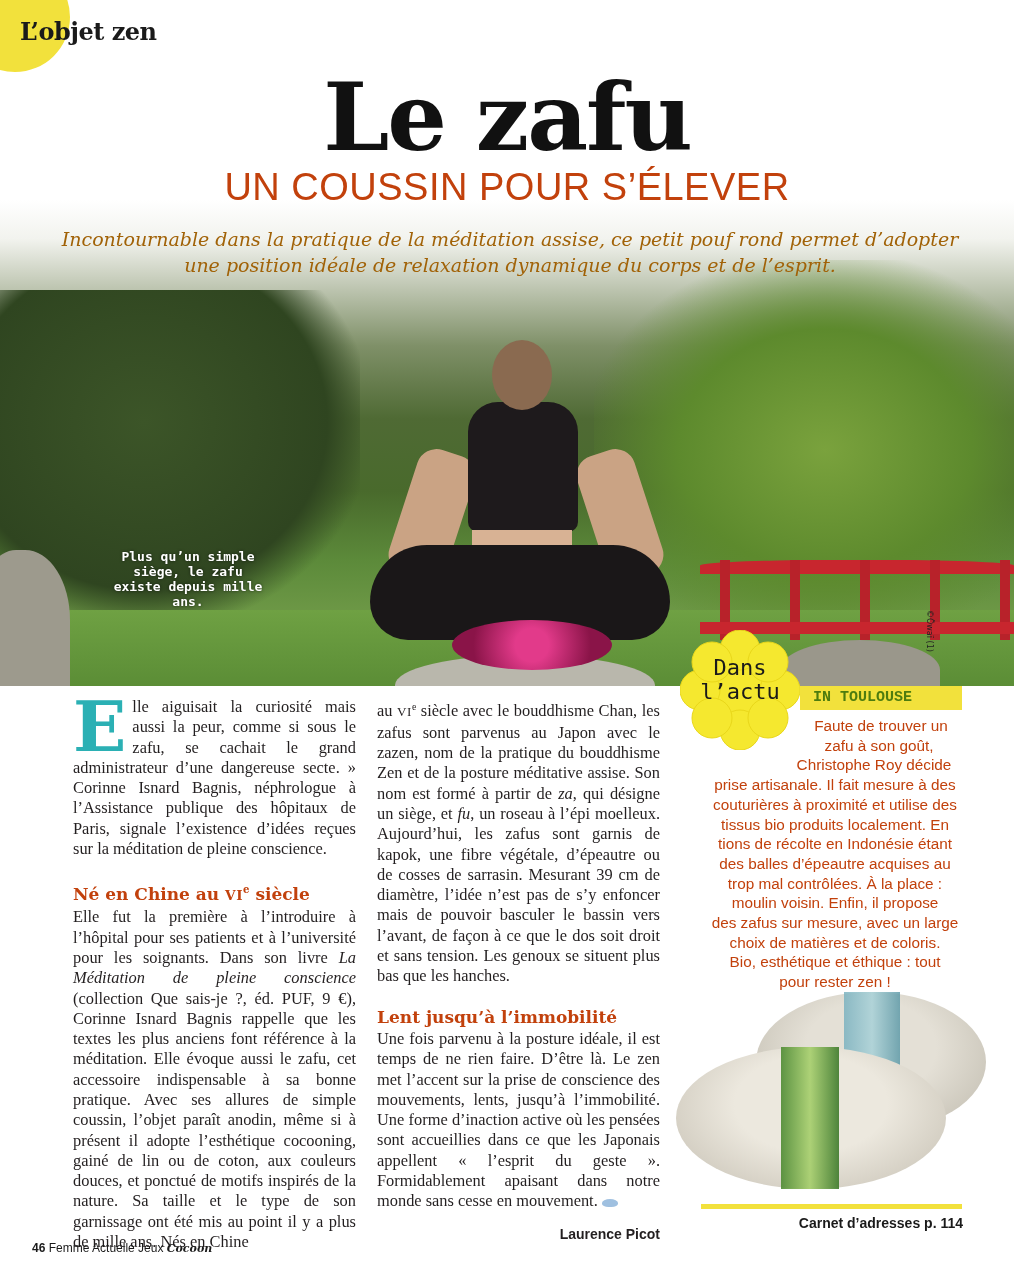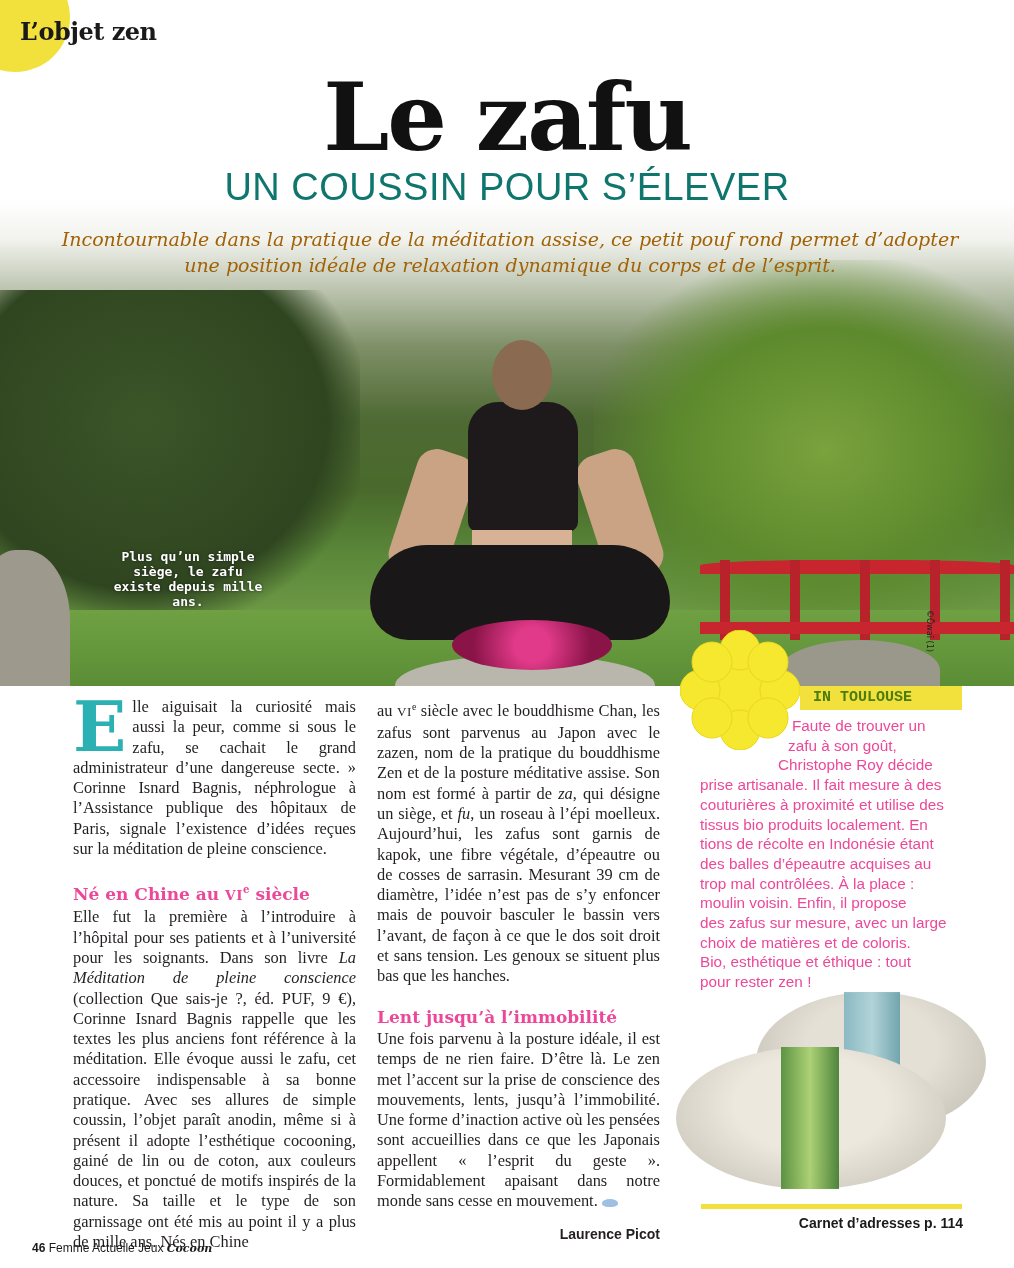--- a/index.html
+++ b/index.html
@@ -23,35 +23,35 @@
   .person .head{position:absolute;left:72px;top:0;width:60px;height:70px;border-radius:50%;background:#8a6a50;}
   .person .torso{position:absolute;left:48px;top:62px;width:110px;height:130px;border-radius:30px 30px 10px 10px;background:#1e1a1c;}
   .person .arm-l{position:absolute;left:-18px;top:110px;width:60px;height:130px;transform:rotate(18deg);background:#caa384;border-radius:20px;}
   .person .arm-r{position:absolute;left:170px;top:110px;width:60px;height:130px;transform:rotate(-18deg);background:#caa384;border-radius:20px;}
   .person .waist{position:absolute;left:52px;top:190px;width:100px;height:22px;background:#d8b294;}
   .person .legs{position:absolute;left:-50px;top:205px;width:300px;height:95px;border-radius:60px 60px 40px 40px;background:#1a1718;}
   .person .cushion{position:absolute;left:32px;top:280px;width:160px;height:50px;border-radius:50%;background:radial-gradient(circle,#e23a8a 20%,#8a1448 70%);}
   .credit{position:absolute;left:934px;top:610px;font-family:"DejaVu Sans",sans-serif;font-size:8px;color:#222;transform:rotate(90deg);transform-origin:left top;}
   .caption{position:absolute;left:108px;top:549px;width:160px;font-family:"DejaVu Sans Mono",monospace;font-weight:bold;font-size:13px;line-height:15px;color:#fff;text-align:center;text-shadow:0 0 3px rgba(0,0,0,.6);}
   .title{position:absolute;left:0;top:62px;width:1014px;text-align:center;font-family:"DejaVu Serif",serif;font-weight:bold;font-size:94px;letter-spacing:-2px;color:#111;line-height:110px;}
-  .subtitle{position:absolute;left:0;top:166px;width:1014px;text-align:center;font-family:"Liberation Sans",sans-serif;font-size:38px;color:#0f766e;letter-spacing:0.5px;}
+  .subtitle{position:absolute;left:0;top:166px;width:1014px;text-align:center;font-family:"Liberation Sans",sans-serif;font-size:38px;color:#c2410c;letter-spacing:0.5px;}
   .lede{position:absolute;left:60px;top:226px;width:900px;text-align:center;font-family:"DejaVu Serif",serif;font-style:italic;font-size:19px;line-height:26px;color:#a16207;}
   .col{position:absolute;font-family:"Liberation Serif",serif;font-size:16.4px;line-height:20.3px;color:#231f20;text-align:justify;}
   .col1{left:73px;top:697px;width:283px;}
   .col2{left:377px;top:697px;width:283px;}
   .dropcap{float:left;font-family:"DejaVu Serif",serif;font-weight:bold;font-size:70px;line-height:56px;color:#2bb0b4;margin:2px 6px 0 0;}
-  .subhead{display:block;font-family:"DejaVu Serif",serif;font-weight:bold;font-size:17px;color:#ec4899;margin:20px 0 2px 0;text-align:left;}
+  .subhead{display:block;font-family:"DejaVu Serif",serif;font-weight:bold;font-size:17px;color:#c2410c;margin:20px 0 2px 0;text-align:left;}
   .author{display:block;text-align:right;font-family:"Liberation Sans",sans-serif;font-weight:bold;font-size:14px;margin-top:12px;}
   .lotus-icon{display:inline-block;width:16px;height:8px;border-radius:50% 50% 40% 40%;background:#9fc0e0;margin-left:4px;vertical-align:middle;}
   .badge{position:absolute;left:680px;top:630px;width:120px;height:120px;}
   .badge .flower{position:absolute;inset:0;}
   .badge .txt{position:absolute;left:0;top:26px;width:120px;text-align:center;font-family:"DejaVu Sans Mono",monospace;font-size:22px;line-height:24px;color:#1a1a1a;}
   .toulouse-bar{position:absolute;left:800px;top:686px;width:162px;height:24px;background:#f2e13c;}
   .toulouse-label{position:absolute;left:813px;top:689px;font-family:Liberation Mono, monospace;font-weight:bold;font-size:15px;color:#4d7c0f;}
-  .sidebar-text{position:absolute;left:700px;top:716px;width:270px;font-family:"Liberation Sans",sans-serif;font-size:15.3px;line-height:19.7px;color:#ec4899;}
+  .sidebar-text{position:absolute;left:700px;top:716px;width:270px;font-family:"Liberation Sans",sans-serif;font-size:15.3px;line-height:19.7px;color:#c2410c;text-align:center;}
   .sidebar-text .l{display:block;white-space:nowrap;}
   .cushions{position:absolute;left:676px;top:992px;width:310px;height:198px;}
   .cushion1{position:absolute;left:80px;top:0;width:230px;height:140px;border-radius:50%;background:radial-gradient(ellipse at 50% 40%,#e4e0d6 40%,#bdb8ab 100%);}
   .cushion1 .band{position:absolute;left:88px;top:0;width:56px;height:140px;background:linear-gradient(90deg,#7bb2c0,#a8d1d8,#5e9aa8);opacity:.85;}
   .cushion2{position:absolute;left:0;top:55px;width:270px;height:142px;border-radius:50%;background:radial-gradient(ellipse at 50% 40%,#ece8de 40%,#c3bdb0 100%);}
   .cushion2 .band{position:absolute;left:105px;top:0;width:58px;height:142px;background:linear-gradient(90deg,#4d8a32,#a6cf6b,#3d7a2a);opacity:.9;}
   .yellow-rule{position:absolute;left:701px;top:1204px;width:261px;height:5px;background:#f2e13c;}
   .carnet{position:absolute;left:700px;top:1215px;width:263px;text-align:right;font-family:"Liberation Sans",sans-serif;font-weight:bold;font-size:14px;color:#1a1a1a;}
   .folio{position:absolute;left:32px;top:1241px;font-family:"Liberation Sans",sans-serif;font-size:12px;color:#1a1a1a;}
   .folio b{font-weight:bold;}
@@ -120,20 +120,24 @@
       <circle cx="60" cy="20" r="20"></circle>
       <circle cx="60" cy="100" r="20"></circle>
       <circle cx="20" cy="60" r="20"></circle>
       <circle cx="100" cy="60" r="20"></circle>
       <circle cx="32" cy="32" r="20"></circle>
       <circle cx="88" cy="32" r="20"></circle>
       <circle cx="32" cy="88" r="20"></circle>
       <circle cx="88" cy="88" r="20"></circle>
     </g>
   </svg>
+  <div class="txt">
+    <div>Dans</div>
+    <div>l’actu</div>
+  </div>
 </div>
 
 <div class="toulouse-bar"></div>
 <div class="toulouse-label">IN TOULOUSE</div>
 
 <div class="sidebar-text">
   <span class="l" style="padding-left:92px">Faute de trouver un</span>
   <span class="l" style="padding-left:88px">zafu à son goût,</span>
   <span class="l" style="padding-left:78px">Christophe Roy décide</span>
   <span class="l">prise artisanale. Il fait mesure à des</span>

